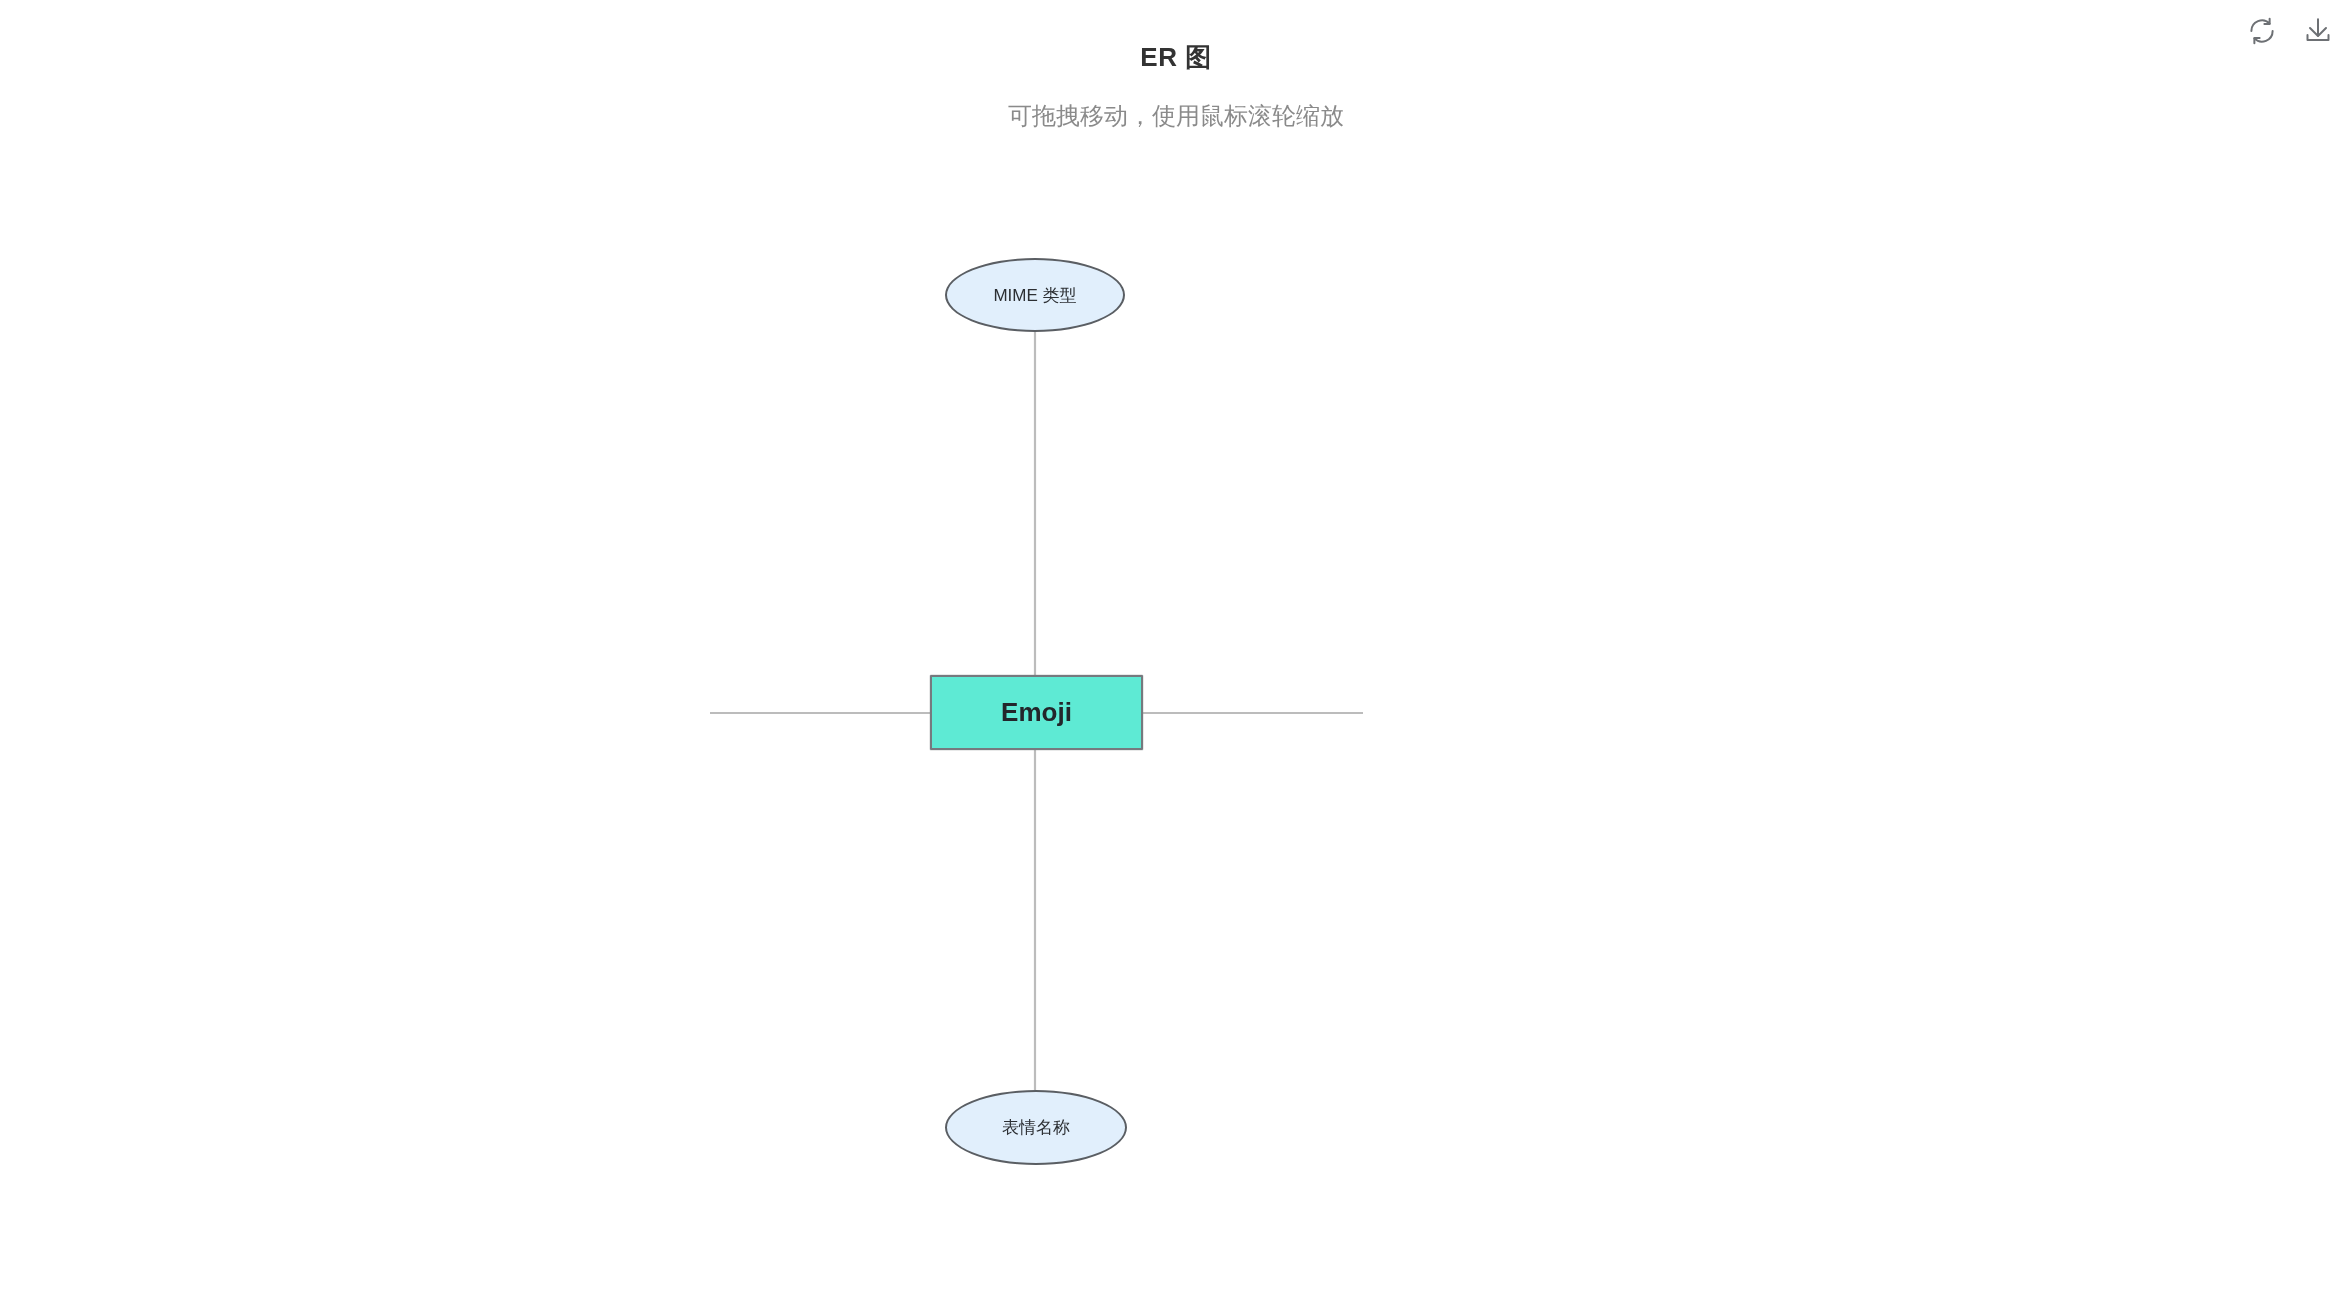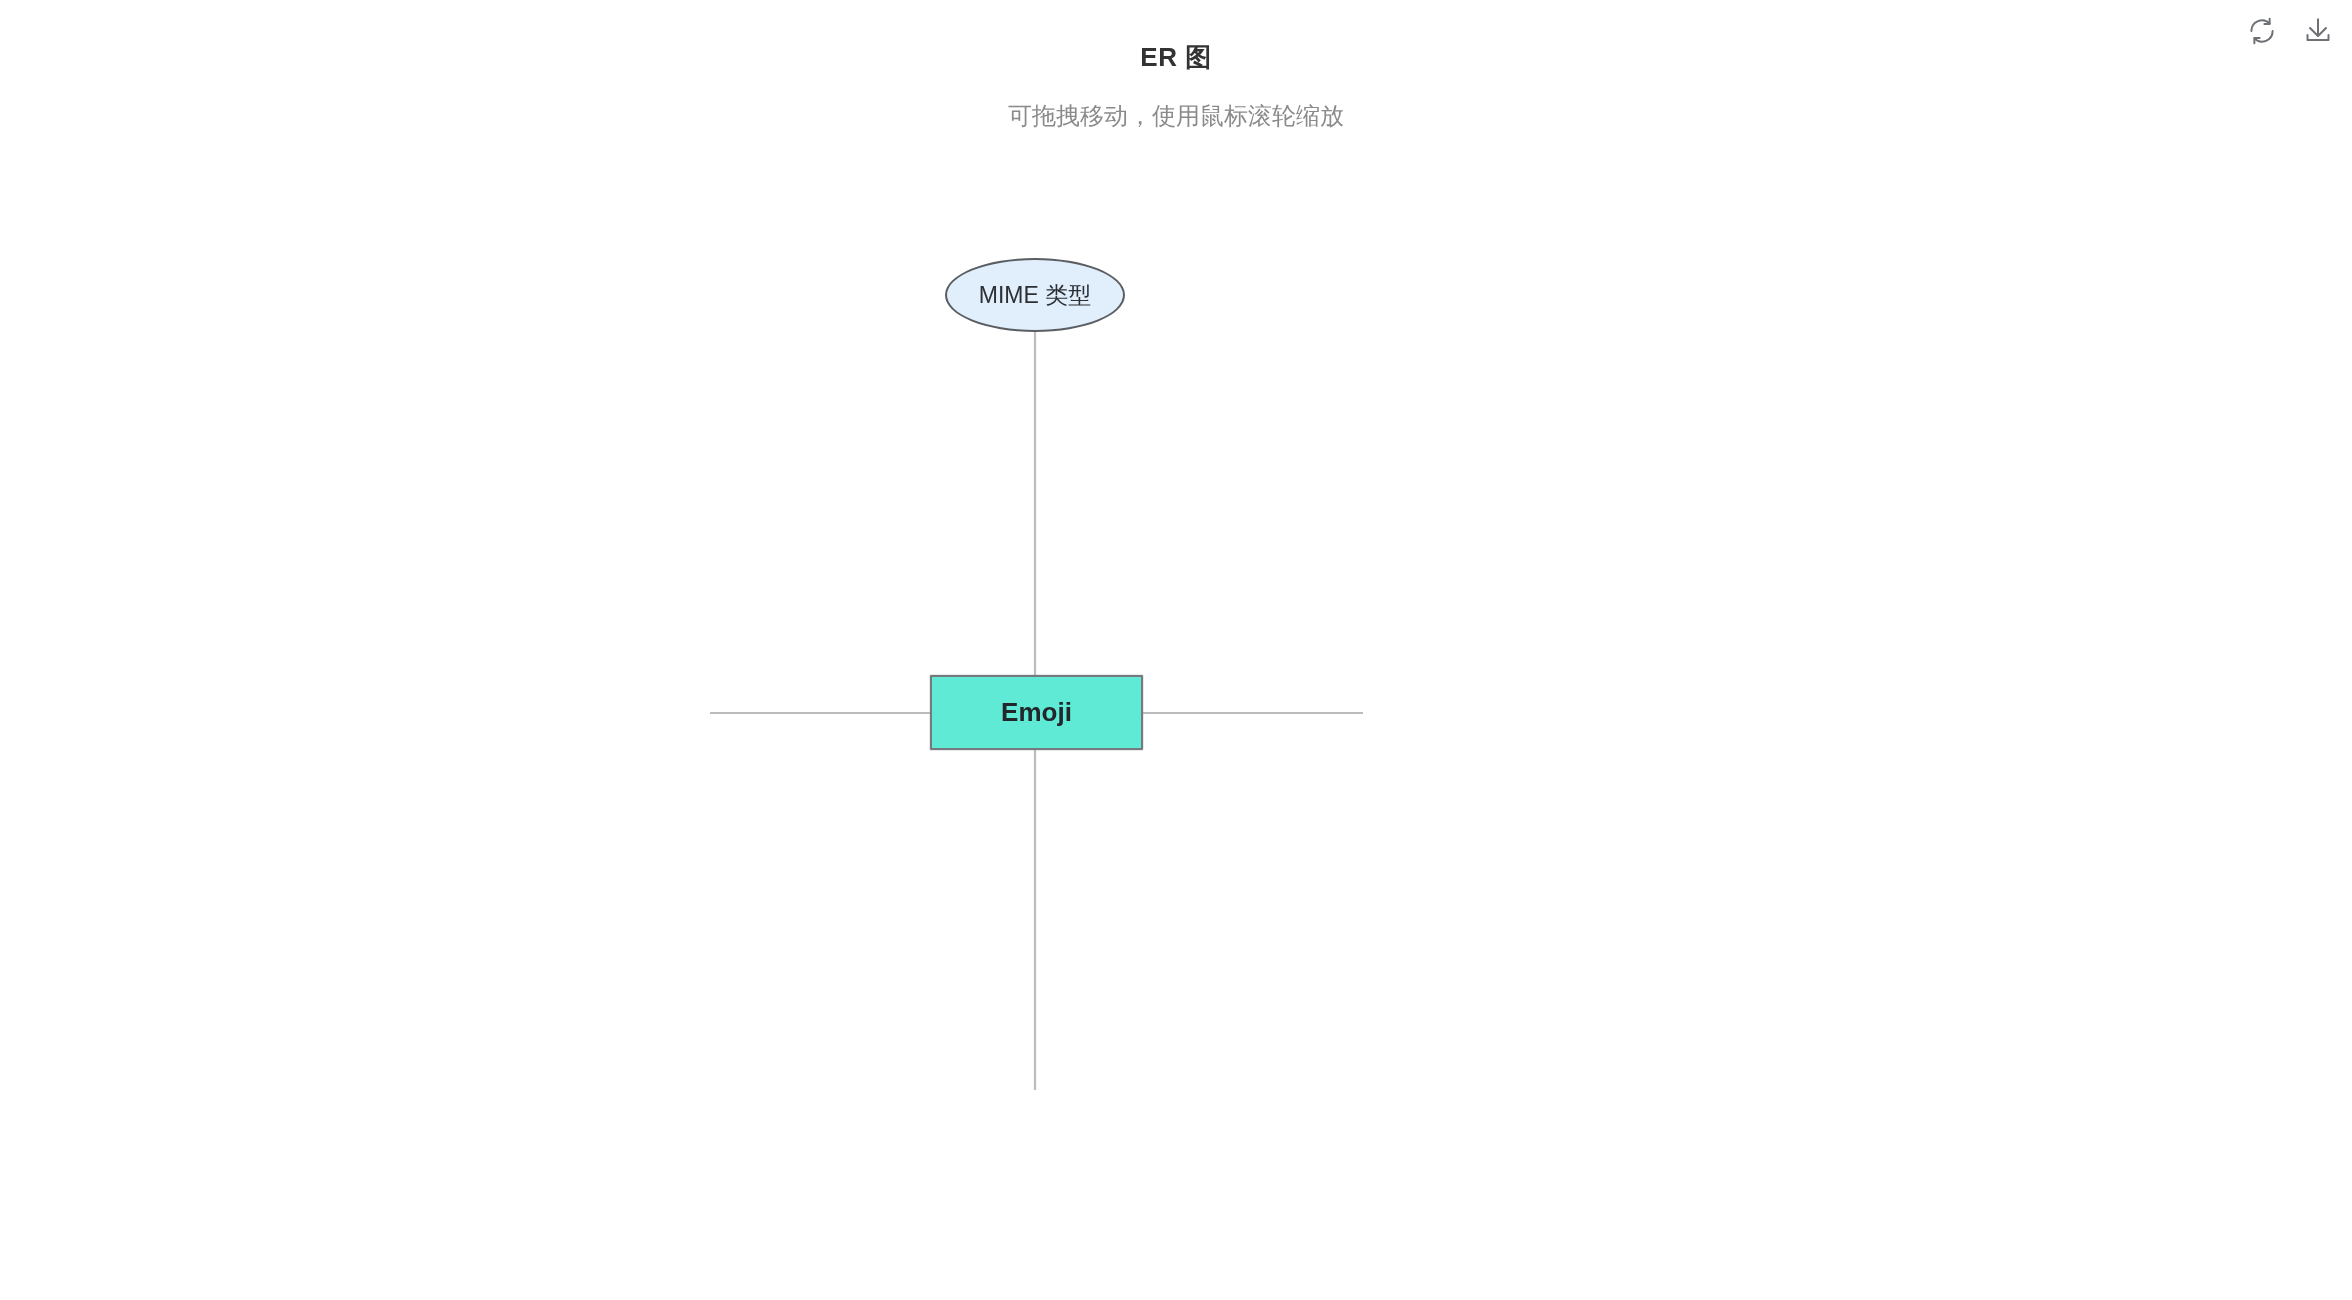--- a/index.html
+++ b/index.html
@@ -109,21 +109,21 @@
     font-weight: bold;
     color: #23262b;
     white-space: nowrap;
   }
   .attribute-node {
     background: #e1effc;
     border: 2px solid #5a5e63;
     border-radius: 50%;
   }
   .attribute-label {
-    font-size: 23px;
+    font-size: 17px;
     font-weight: normal;
     color: #2c2f33;
     white-space: nowrap;
   }
 </style>
 </head>
 <body>
 
 <div id="header">
   <div id="page-title">ER 图</div>
@@ -164,14 +164,17 @@
   <div class="node attribute-node" style="left:945px; top:258px; width:180px; height:74px;">
     <span class="attribute-label">MIME 类型</span>
   </div>
 
 
   <div class="node entity-node" style="left:930px; top:675px; width:213px; height:75px;">
     <span class="entity-label">Emoji</span>
   </div>
 
 
+  <div class="node attribute-node" style="left:945px; top:1090px; width:182px; height:75px;">
+    <span class="attribute-label">表情名称</span>
+  </div>
 
 </div>
 
 </body></html>

